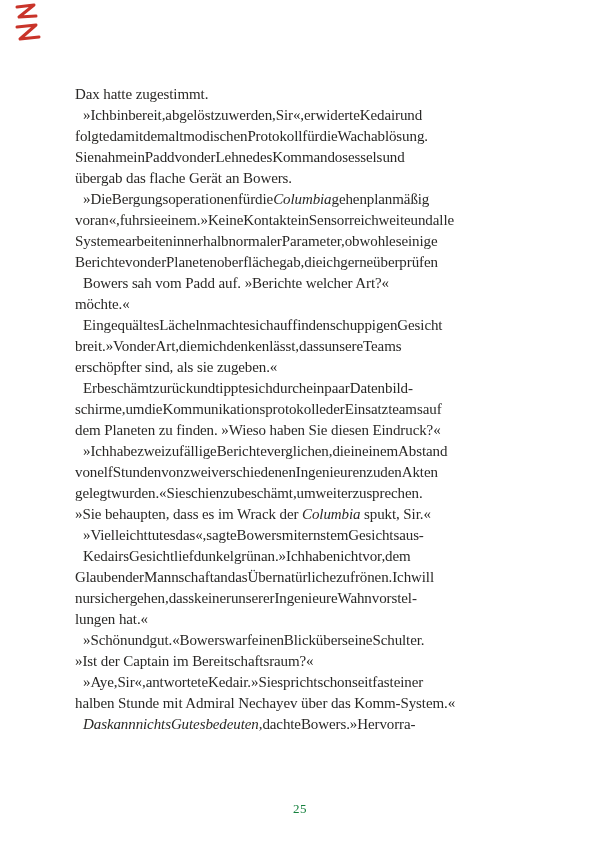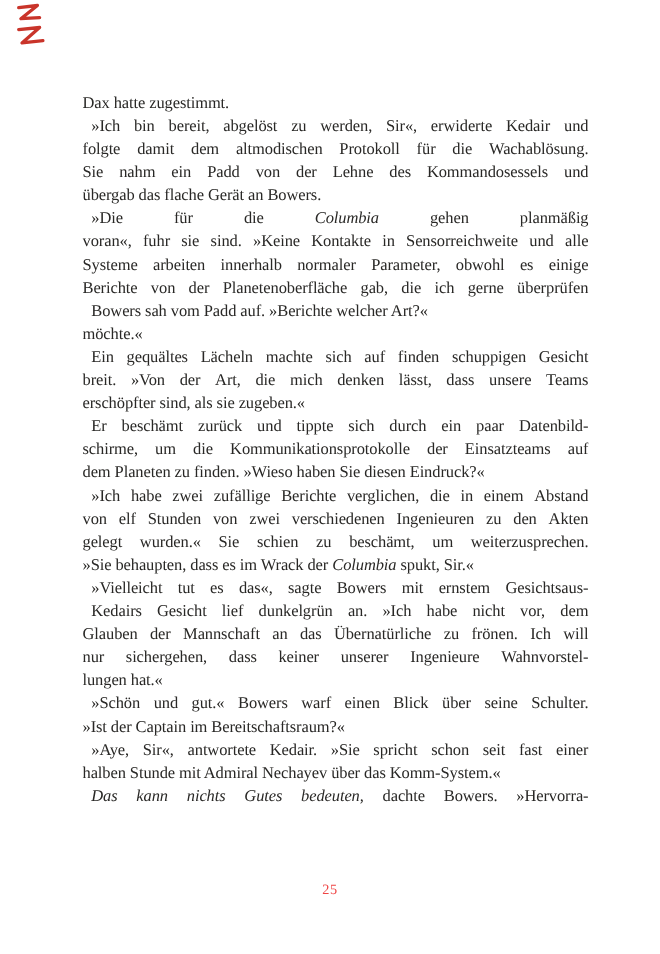--- a/index.html
+++ b/index.html
@@ -12,26 +12,26 @@
     color: #292826;
     overflow: hidden;
   }
   .pen-marks { position: absolute; left: 14px; top: 2px; }
   .text-block { position: absolute; left: 75px; top: 84px; width: 460px; }
   .line {
     height: 21px; line-height: 21px;
     font-size: 15px; letter-spacing: -0.1px;
     white-space: nowrap; overflow: hidden;
   }
-  .line.just { display: flex; justify-content: space-between; }
+  .line.just { display: flex; justify-content: flex-start; }
   .line.ind  { padding-left: 8px; }
   .it { font-style: italic; }
   .footer {
     position: absolute; left: 0; top: 801px; width: 600px;
-    text-align: center; font-size: 13px; letter-spacing: 0.5px; color: #ef4444;
+    text-align: center; font-size: 13px; letter-spacing: 0.5px; color: #15803d;
   }
 </style>
 </head>
 <body>
 
 <svg class="pen-marks" width="30" height="42" viewBox="0 0 30 42" aria-hidden="true">
   <path d="M3 5 L20 3 L5 15 L22 14" fill="none" stroke-width="3" stroke-linecap="round" stroke-linejoin="round" stroke="#c9342a"></path>
   <path d="M3 25 L22 23 L6 37 L25 35" fill="none" stroke-width="3" stroke-linecap="round" stroke-linejoin="round" stroke="#c9342a"></path>
 </svg>
 
@@ -67,31 +67,32 @@
       <span>von</span>
       <span>der</span>
       <span>Lehne</span>
       <span>des</span>
       <span>Kommandosessels</span>
       <span>und</span>
     </div>
     <div class="line"><span>übergab das flache Gerät an Bowers.</span></div>
     <div class="line just ind">
       <span>»Die</span>
+      <span>Bergungsoperationen</span>
       <span>für</span>
       <span>die</span>
       <span class="it">Columbia</span>
       <span>gehen</span>
       <span>planmäßig</span>
     </div>
     <div class="line just">
       <span>voran«,</span>
       <span>fuhr</span>
       <span>sie</span>
-      <span>sind.</span>
+      <span>einem.</span>
       <span>»Keine</span>
       <span>Kontakte</span>
       <span>in</span>
       <span>Sensorreichweite</span>
       <span>und</span>
       <span>alle</span>
     </div>
     <div class="line just">
       <span>Systeme</span>
       <span>arbeiten</span>

